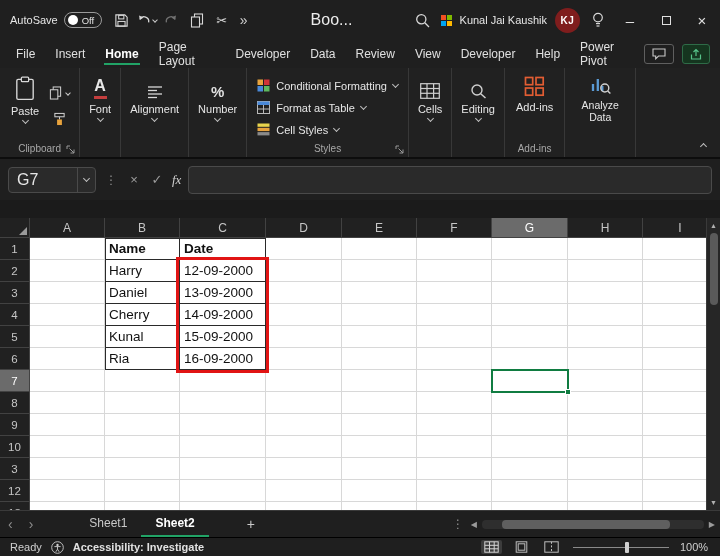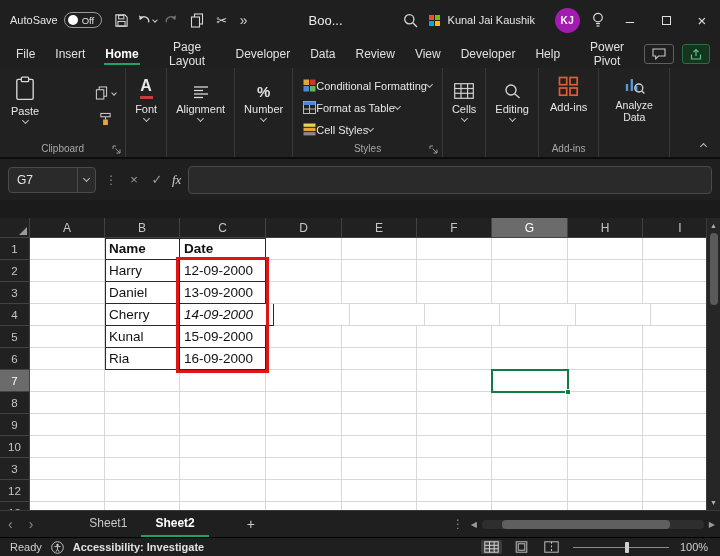--- a/index.html
+++ b/index.html
@@ -11,61 +11,61 @@
   .titlebar{height:40px;display:flex;align-items:center;color:#e6e6e6;font-size:11px;padding-left:10px;}
   .autosave{display:flex;align-items:center;gap:6px;}
   .toggle{width:38px;height:16px;border:1px solid #9a9a9a;border-radius:9px;display:flex;align-items:center;gap:4px;padding:0 3px;}
   .knob{width:10px;height:10px;border-radius:50%;background:#fff;}
   .tgl-state{font-size:9.5px;color:#e6e6e6;}
   .qat{display:flex;align-items:center;margin-left:8px;gap:1px;}
   .qbtn{min-width:24px;height:28px;display:flex;align-items:center;justify-content:center;color:#d8d8d8;font-size:13px;}
   .qbtn.disabled{opacity:.45;}
   .tinychev{width:4px;height:4px;border-right:1.1px solid #c9c9c9;border-bottom:1.1px solid #c9c9c9;transform:rotate(45deg);display:inline-block;margin-left:2px;}
   .morechev{font-size:14px;color:#d0d0d0;padding:0 5px;}
-  .title-center{flex:1;display:flex;justify-content:center;color:#ececec;font-size:13px;}
+  .title-center{flex:1;display:flex;justify-content:center;color:#ececec;font-size:16px;}
   .usercluster{display:flex;align-items:center;gap:8px;margin:0 6px;}
   .mslogo{display:grid;grid-template-columns:5px 5px;grid-template-rows:5px 5px;gap:1px;}
   .mslogo i{display:block;}
   .avatar{width:25px;height:25px;border-radius:50%;display:flex;align-items:center;justify-content:center;font-size:10px;font-weight:700;color:#fff;letter-spacing:.5px;}
   .winbtns{display:flex;height:40px;margin-left:2px;}
   .wbtn{width:36px;height:40px;display:flex;align-items:center;justify-content:center;color:#e0e0e0;font-size:15px;}
   .maxbox{width:9px;height:9px;border:1.2px solid #e0e0e0;display:inline-block;}
 
   
   .menubar{height:28px;display:flex;align-items:center;padding-left:6px;font-size:12px;color:#e0e0e0;}
   .mtab{height:28px;display:flex;align-items:center;padding:0 9px;}
-  .mtab span{padding:4px 1px 2px;border-bottom:2.5px solid transparent;text-align:center;}
+  .mtab span{padding:4px 1px 2px;border-bottom:2.5px solid transparent;}
   .mtab.active span{border-bottom-color:var(--accent,#21a366);color:#fff;font-weight:700;}
   .menu-right{margin-left:auto;display:flex;align-items:center;gap:8px;margin-right:10px;}
   .cmtbtn{width:30px;height:20px;border:1px solid #5f5f5f;border-radius:3px;display:flex;align-items:center;justify-content:center;}
   .sharebtn{width:28px;height:20px;border:1px solid #2e6b47;background:#15351f;border-radius:3px;display:flex;align-items:center;justify-content:center;}
 
   
   .ribbon{height:90px;display:flex;position:relative;background:#212121;border-bottom:1px solid #0d0d0d;}
-  .rgroup{position:relative;border-right:1px solid #383838;display:flex;padding:6px 4px 18px;gap:46px;}
+  .rgroup{position:relative;border-right:1px solid #383838;display:flex;padding:6px 4px 18px;}
   .glabel{position:absolute;bottom:3px;left:0;right:0;text-align:center;font-size:10px;color:#a8a8a8;}
   .launcher{position:absolute;bottom:3px;right:4px;}
   .bigbtn{display:flex;flex-direction:column;align-items:center;justify-content:flex-start;padding:2px 7px;color:#e6e6e6;font-size:11px;gap:4px;}
   .collapsed{flex-direction:column;align-items:center;gap:4px;padding:9px 9px 18px;color:#e6e6e6;font-size:11px;}
   .cg-icon{height:22px;display:flex;align-items:flex-end;justify-content:center;}
   .fletter{font-size:16px;font-weight:700;color:#e8e8e8;line-height:1;display:block;text-align:center;}
   .fbarline{display:block;width:13px;height:3px;background:#c43e3e;margin:2px auto 0;}
   .pct{font-size:15px;font-weight:700;color:#e0e0e0;line-height:1;}
   .styles{flex-direction:column;justify-content:flex-start;gap:3px;padding:8px 10px 18px;}
-  .srow{display:flex;align-items:center;font-size:11px;color:#e6e6e6;height:19px;}
+  .srow{display:flex;align-items:center;gap:6px;font-size:11px;color:#e6e6e6;height:19px;}
   .chev{display:inline-block;width:5px;height:5px;border-right:1.2px solid #bdbdbd;border-bottom:1.2px solid #bdbdbd;transform:rotate(45deg);margin-top:-3px;flex:none;}
   .chev.up{transform:rotate(-135deg);margin-top:3px;}
   .smallcol{display:flex;flex-direction:column;gap:12px;padding:12px 5px 0 3px;align-items:center;}
   .smallbtn{display:flex;align-items:center;gap:2px;}
   .collapsebtn{position:absolute;right:14px;bottom:8px;}
   .two-line{width:48px;text-align:center;line-height:1.15;font-size:10.5px;}
 
   
   .fbar{height:42px;display:flex;align-items:center;gap:7px;padding:0 8px;background:#1f1f1f;border-top:1px solid #0d0d0d;}
-  .namebox{width:88px;height:26px;background:#2a2a2a;border:1px solid #4a4a4a;border-radius:4px;display:flex;align-items:center;color:#e6e6e6;font-size:12px;padding-left:8px;}
+  .namebox{width:88px;height:26px;background:#2a2a2a;border:1px solid #4a4a4a;border-radius:4px;display:flex;align-items:center;color:#e6e6e6;font-size:16px;padding-left:8px;}
   .nbchev{margin-left:auto;border-left:1px solid #4a4a4a;height:100%;display:flex;align-items:center;padding:0 6px;}
   .vdots{color:#8f8f8f;font-size:12px;padding:0 2px;}
   .fxbtn{color:#9c9c9c;font-size:13px;width:16px;text-align:center;}
   .fx{font-family:"Liberation Serif",serif;font-style:italic;color:#cfcfcf;font-size:13px;}
   .finput{flex:1;height:28px;background:#2a2a2a;border:1px solid #4a4a4a;border-radius:4px;color:#e6e6e6;font-size:12px;padding:0 8px;display:flex;align-items:center;}
   .gapstrip{height:18px;background:#1b1b1b;}
 
   
   .sheetwrap{height:292px;display:flex;background:#fff;}
   .gridbox{width:706px;position:relative;overflow:hidden;background:#fff;}
@@ -162,21 +162,21 @@
         </svg>
     </span>
     <div class="usercluster">
       <span class="mslogo">
           <i style="background:#f25022"></i>
           <i style="background:#7fba00"></i>
           <i style="background:#00a4ef"></i>
           <i style="background:#ffb900"></i>
         </span>
       <span>Kunal Jai Kaushik</span>
-      <span class="avatar" style="background: #a21caf; margin-left: 12px;">KJ</span>
+      <span class="avatar" style="background: #7f1d1d;">KJ</span>
     </div>
     <span class="qbtn">
       <svg width="12" height="16" viewBox="0 0 12 16">
           <circle cx="6" cy="5.6" r="4.3" fill="none" stroke="#d8d8d8" stroke-width="1.2"></circle>
           <line x1="4" y1="11.6" x2="8" y2="11.6" stroke="#d8d8d8" stroke-width="1.2"></line>
           <line x1="4.5" y1="14" x2="7.5" y2="14" stroke="#d8d8d8" stroke-width="1.2"></line>
         </svg>
     </span>
     <div class="winbtns">
       <span class="wbtn">–</span>
@@ -467,21 +467,21 @@
           <div class="gcell cell" style="width: 75px;"></div>
           <div class="gcell cell" style="width: 75px;"></div>
           <div class="gcell cell" style="width: 76px;"></div>
           <div class="gcell cell" style="width: 75px;"></div>
           <div class="gcell cell" style="width: 75px;"></div>
         </div>
         <div class="grow">
           <div class="gcell rhead" style="width: 30px;">4</div>
           <div class="gcell cell" style="width: 75px;"></div>
           <div class="gcell cell tbl" style="width: 75px; box-shadow: rgb(42, 42, 42) 1px 0px 0px inset;">Cherry</div>
-          <div class="gcell cell tbl" style="width: 94px; font-style: italic;">14-09-2000</div>
+          <div class="gcell cell tbl" style="width: 86px;">14-09-2000</div>
           <div class="gcell cell" style="width: 76px;"></div>
           <div class="gcell cell" style="width: 75px;"></div>
           <div class="gcell cell" style="width: 75px;"></div>
           <div class="gcell cell" style="width: 76px;"></div>
           <div class="gcell cell" style="width: 75px;"></div>
           <div class="gcell cell" style="width: 75px;"></div>
         </div>
         <div class="grow">
           <div class="gcell rhead" style="width: 30px;">5</div>
           <div class="gcell cell" style="width: 75px;"></div>

